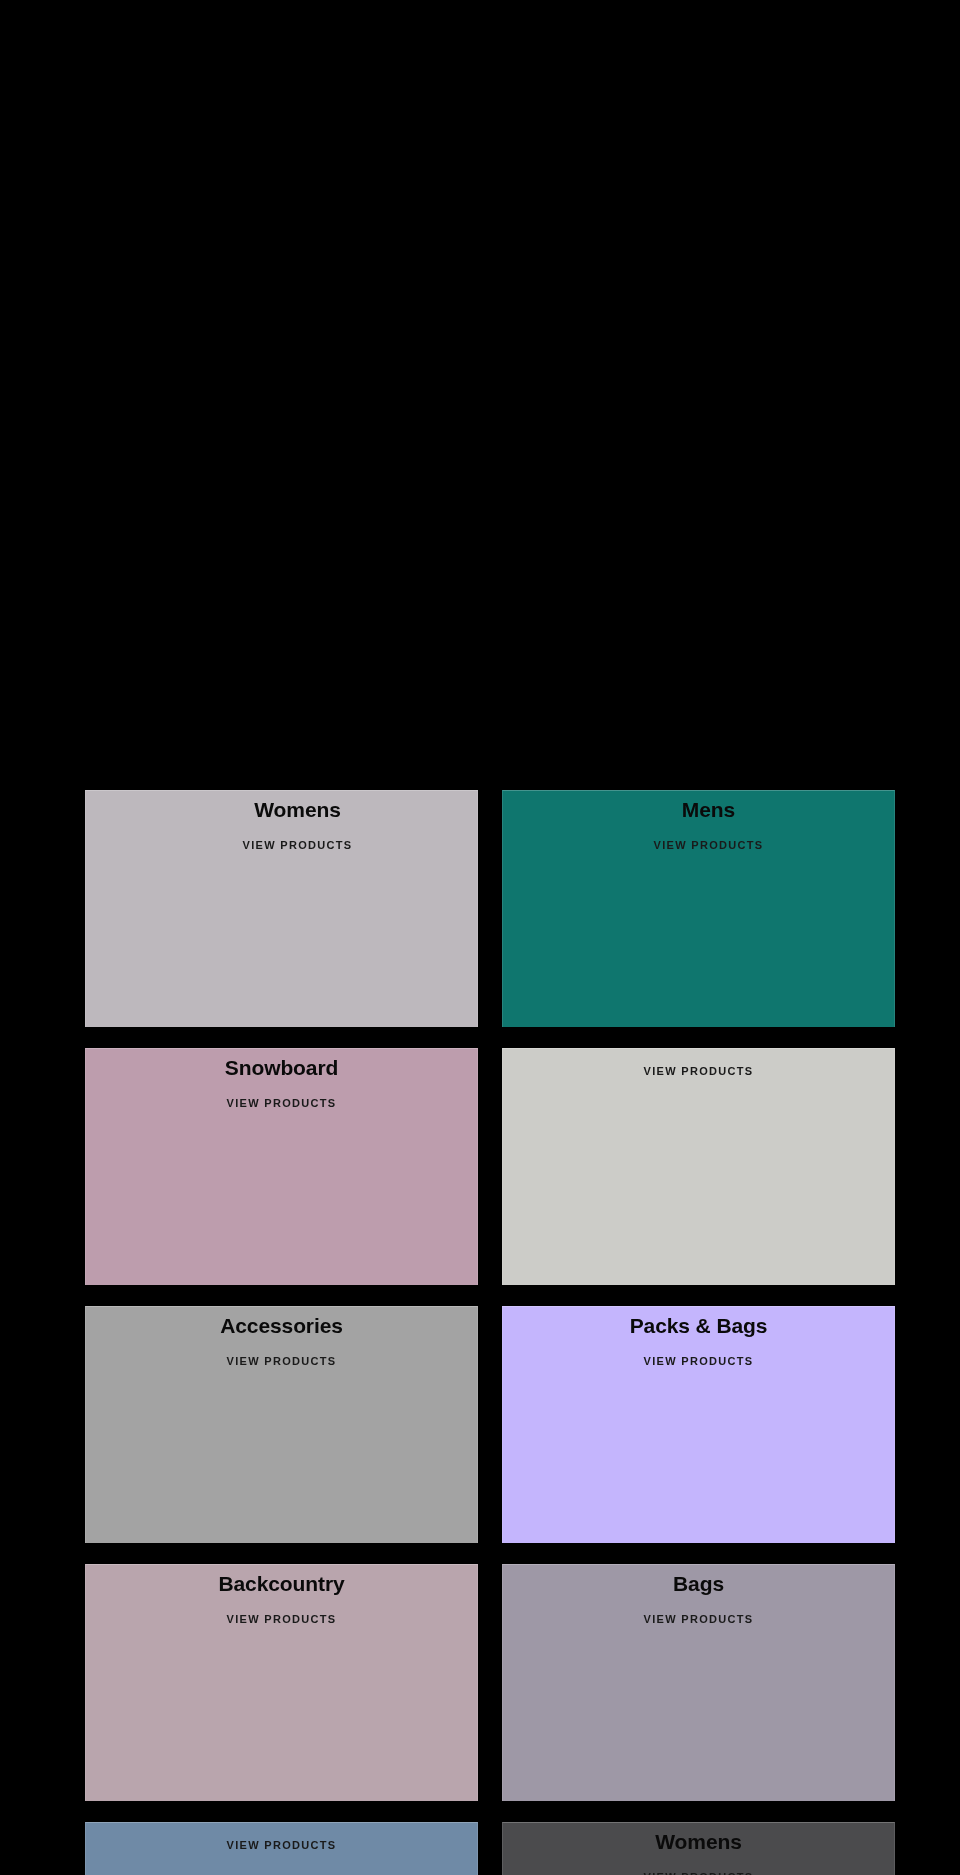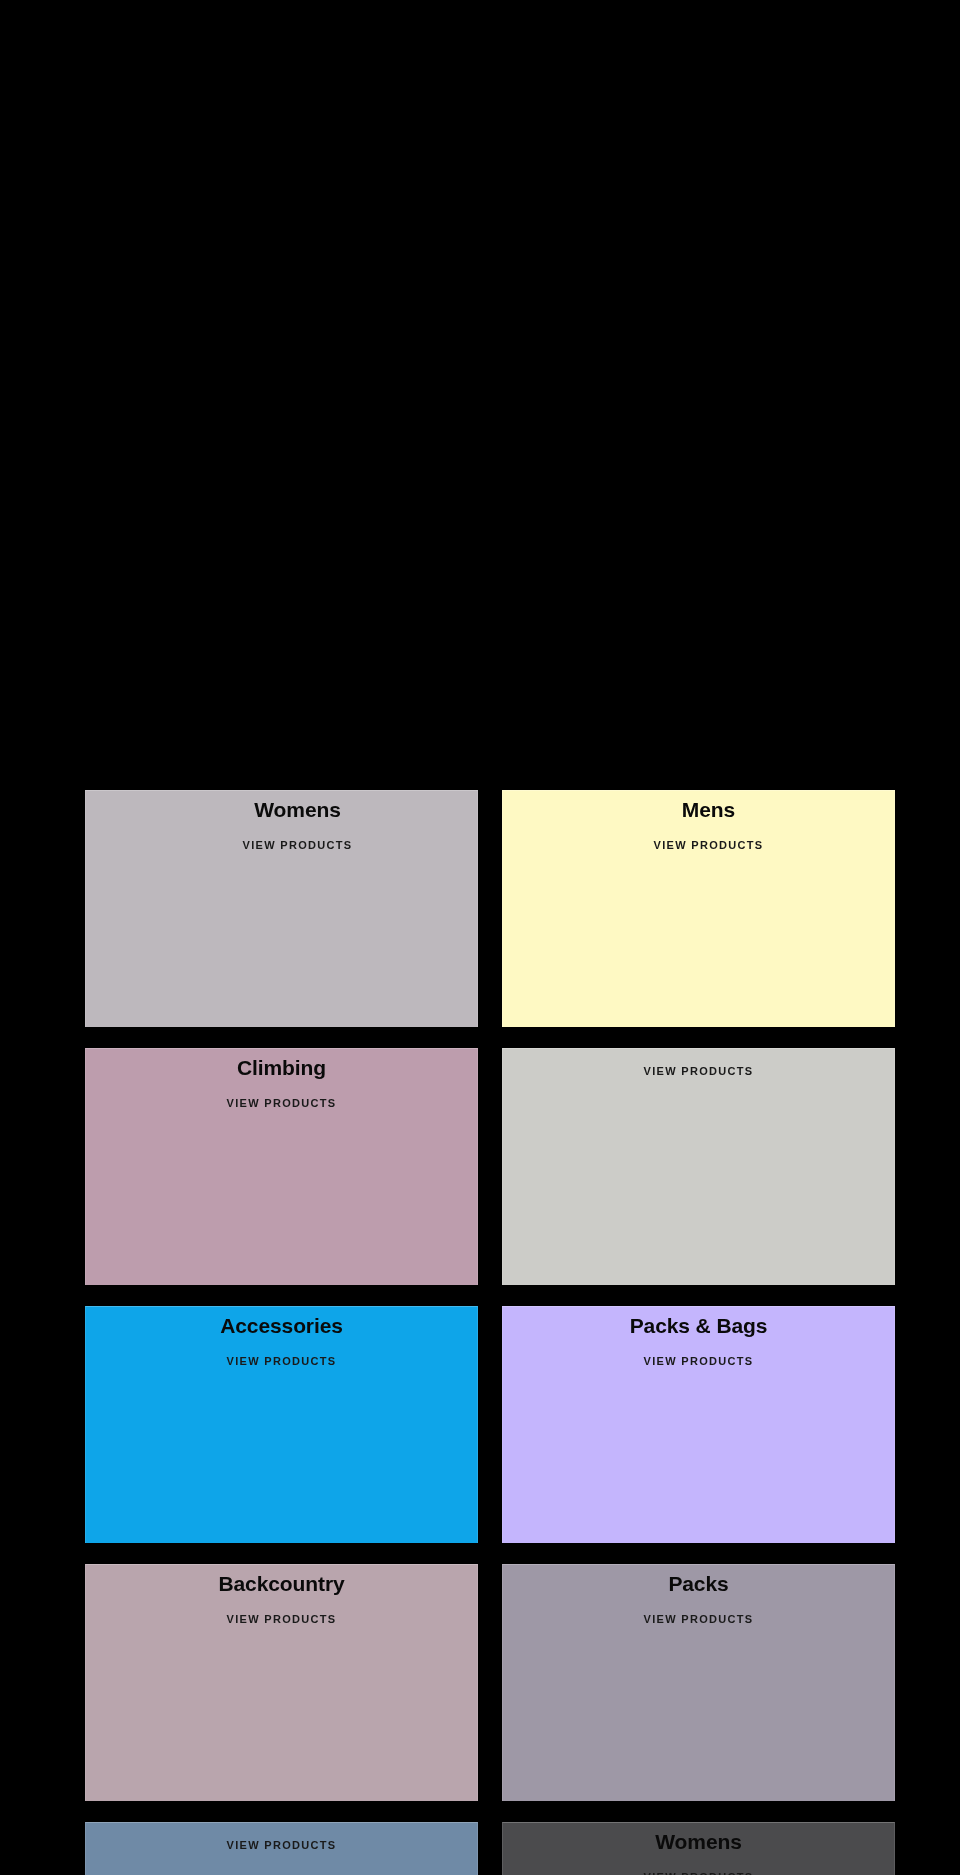--- a/index.html
+++ b/index.html
@@ -127,45 +127,45 @@
     <div class="hero-panel hero-left-bot"></div>
     <div class="hero-panel hero-right-bot"></div>
     <div class="hero-panel hero-spacer"></div>
   </div>
 
   <div class="grid" id="category-grid">
       <div class="card" style="background: rgb(189, 184, 189); padding-left: 32px;">
         <h3 class="card-title">Womens</h3>
         <a class="card-cta" href="#">VIEW PRODUCTS</a>
       </div>
-      <div class="card" style="background: #fef9c3; padding-left: 20px;">
+      <div class="card" style="background: #0f766e; padding-left: 20px;">
         <h3 class="card-title">Mens</h3>
         <a class="card-cta" href="#">VIEW PRODUCTS</a>
       </div>
       <div class="card" style="background: rgb(189, 157, 173);">
-        <h3 class="card-title">Climbing</h3>
+        <h3 class="card-title">Snowboard</h3>
         <a class="card-cta" href="#">VIEW PRODUCTS</a>
       </div>
       <div class="card" style="background: rgb(204, 204, 200);">
         <a class="card-cta" href="#">VIEW PRODUCTS</a>
       </div>
-      <div class="card" style="background: #0ea5e9;">
+      <div class="card" style="background: #a3a3a3;">
         <h3 class="card-title">Accessories</h3>
         <a class="card-cta" href="#">VIEW PRODUCTS</a>
       </div>
       <div class="card" style="background: #c4b5fd;">
         <h3 class="card-title">Packs &amp; Bags</h3>
         <a class="card-cta" href="#">VIEW PRODUCTS</a>
       </div>
       <div class="card" style="background: rgb(185, 165, 173);">
         <h3 class="card-title">Backcountry</h3>
         <a class="card-cta" href="#">VIEW PRODUCTS</a>
       </div>
       <div class="card" style="background: rgb(158, 152, 166);">
-        <h3 class="card-title">Packs</h3>
+        <h3 class="card-title">Bags</h3>
         <a class="card-cta" href="#">VIEW PRODUCTS</a>
       </div>
       <div class="card" style="background: rgb(111, 138, 166);">
         <a class="card-cta" href="#">VIEW PRODUCTS</a>
       </div>
       <div class="card" style="background: rgb(75, 75, 77);">
         <h3 class="card-title">Womens</h3>
         <a class="card-cta" href="#">VIEW PRODUCTS</a>
       </div>
     </div>

